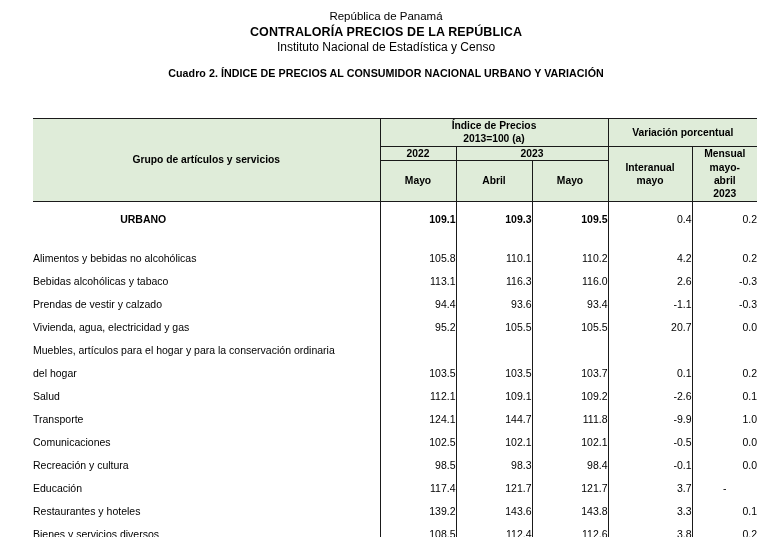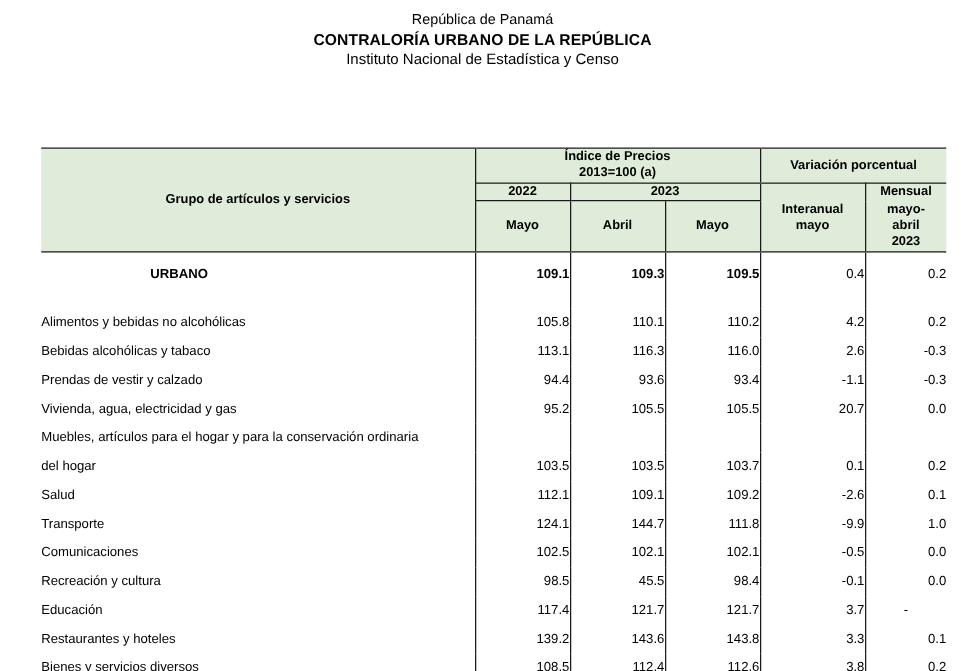--- a/index.html
+++ b/index.html
@@ -137,25 +137,26 @@
     border-left: 1.1px solid #1a1a1a;
   }
 </style>
 </head>
 <body>
 
 <div class="page">
 
   <div class="masthead">
     <div class="line1">República de Panamá</div>
-    <div class="line2">CONTRALORÍA URBANO DE LA REPÚBLICA</div>
+    <div class="line2">CONTRALORÍA PRECIOS DE LA REPÚBLICA</div>
     <div class="line3">Instituto Nacional de Estadística y Censo</div>
   </div>
 
   <div class="table-title">
+    <div>Cuadro 2. ÍNDICE DE PRECIOS AL CONSUMIDOR NACIONAL URBANO Y VARIACIÓN</div>
   </div>
 
   <div class="table-wrap">
     <table class="cpi">
       <colgroup>
         <col style="width:347px">
         <col style="width:76px">
         <col style="width:76px">
         <col style="width:76px">
         <col style="width:84px">
@@ -289,21 +290,21 @@
             <td class="label">Comunicaciones</td>
             <td class="num body-sep">102.5</td>
             <td class="num body-sep">102.1</td>
             <td class="num body-sep">102.1</td>
             <td class="num body-sep">-0.5</td>
             <td class="num body-sep">0.0</td>
           </tr>
           <tr>
             <td class="label">Recreación y cultura</td>
             <td class="num body-sep">98.5</td>
-            <td class="num body-sep">45.5</td>
+            <td class="num body-sep">98.3</td>
             <td class="num body-sep">98.4</td>
             <td class="num body-sep">-0.1</td>
             <td class="num body-sep">0.0</td>
           </tr>
           <tr>
             <td class="label">Educación</td>
             <td class="num body-sep">117.4</td>
             <td class="num body-sep">121.7</td>
             <td class="num body-sep">121.7</td>
             <td class="num body-sep">3.7</td>

